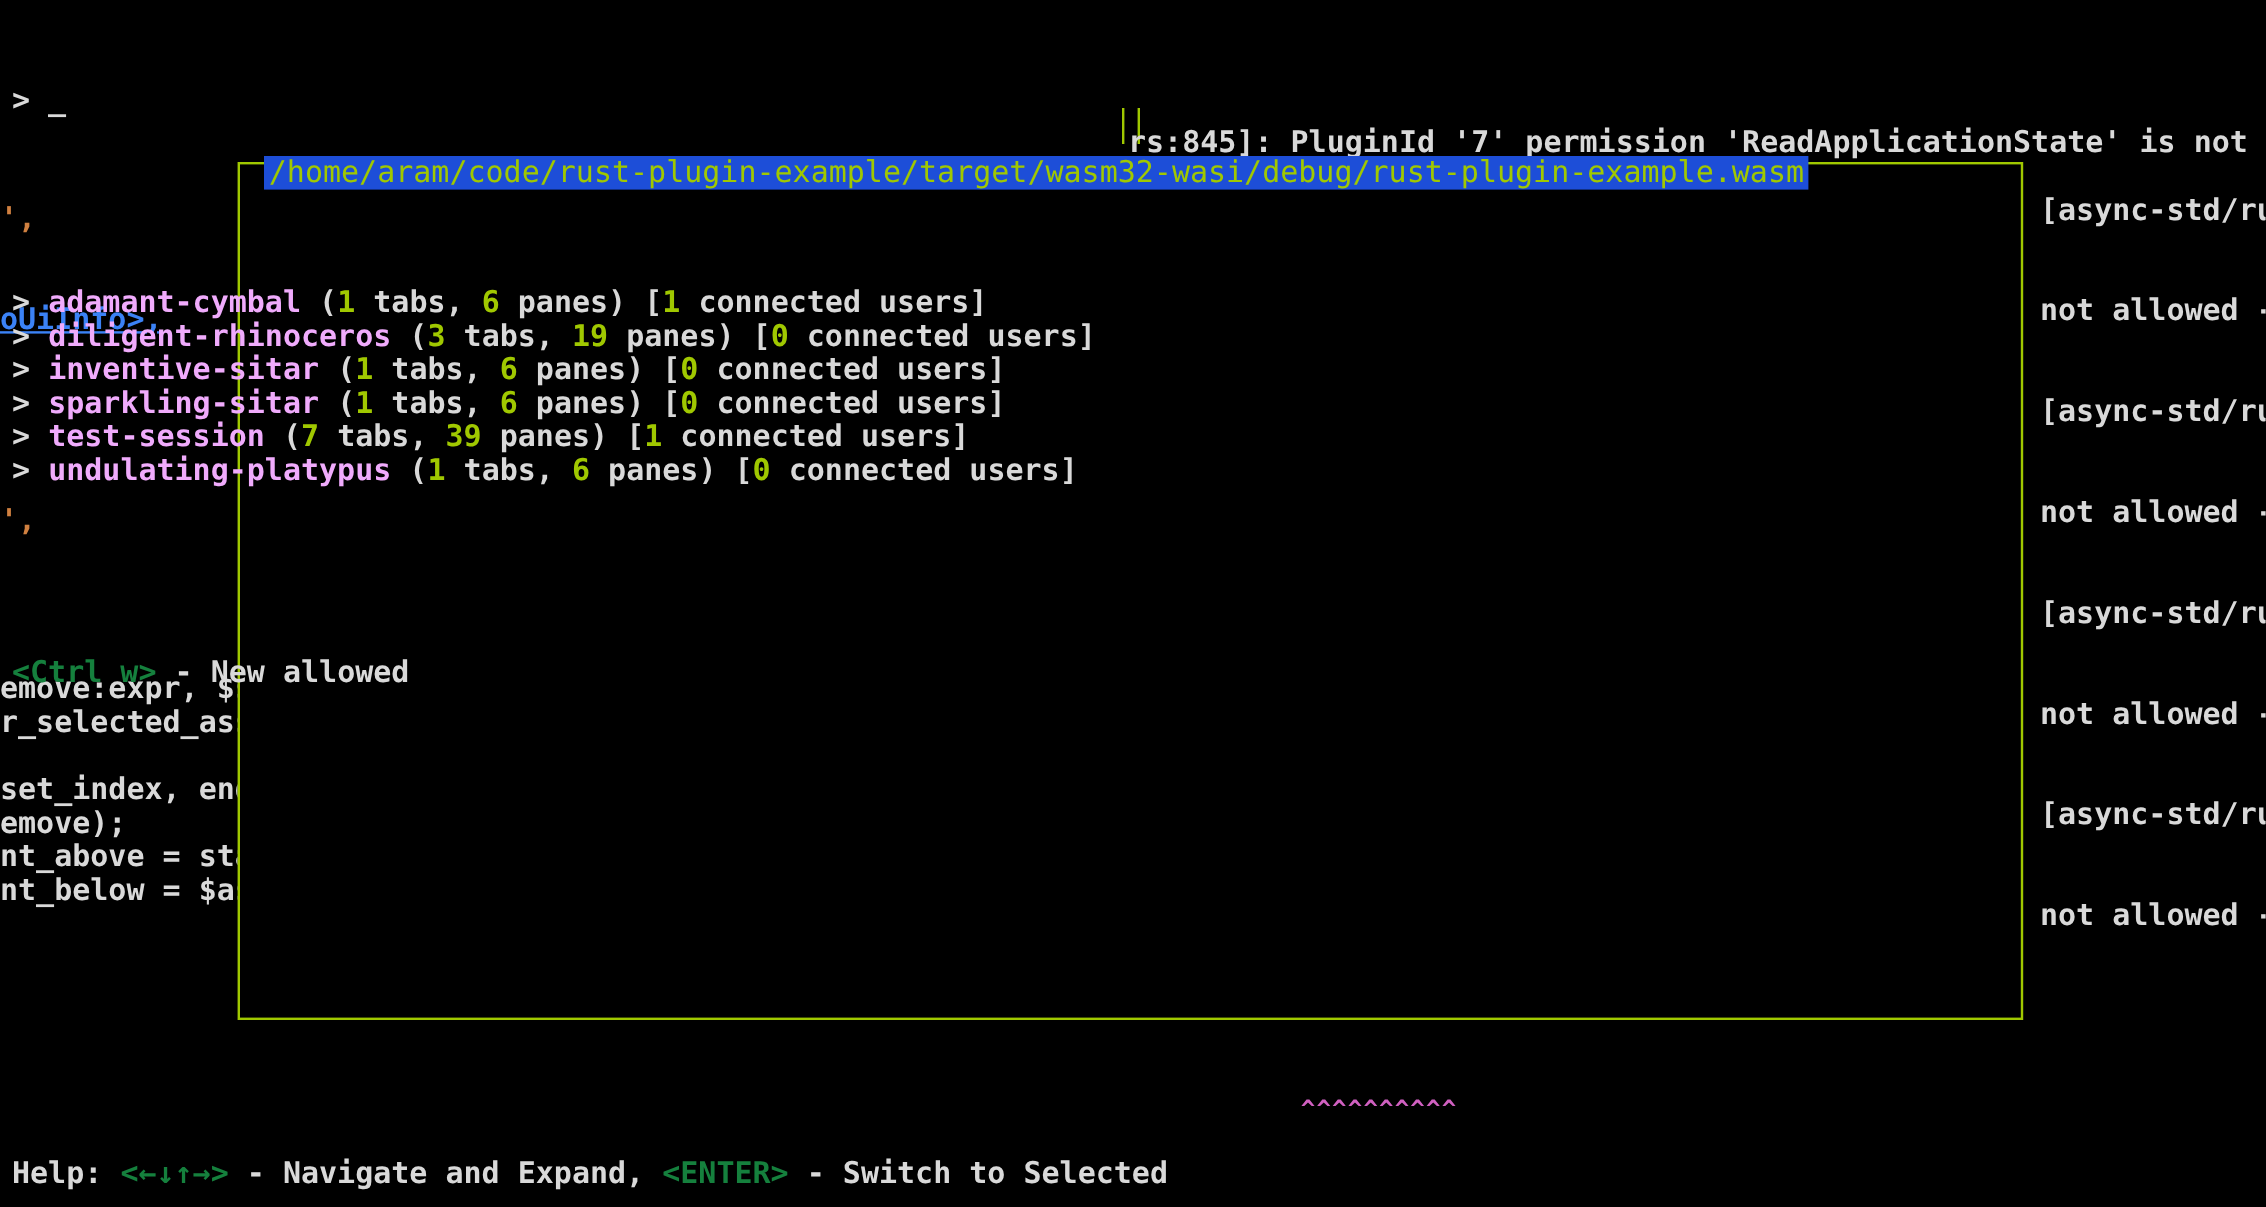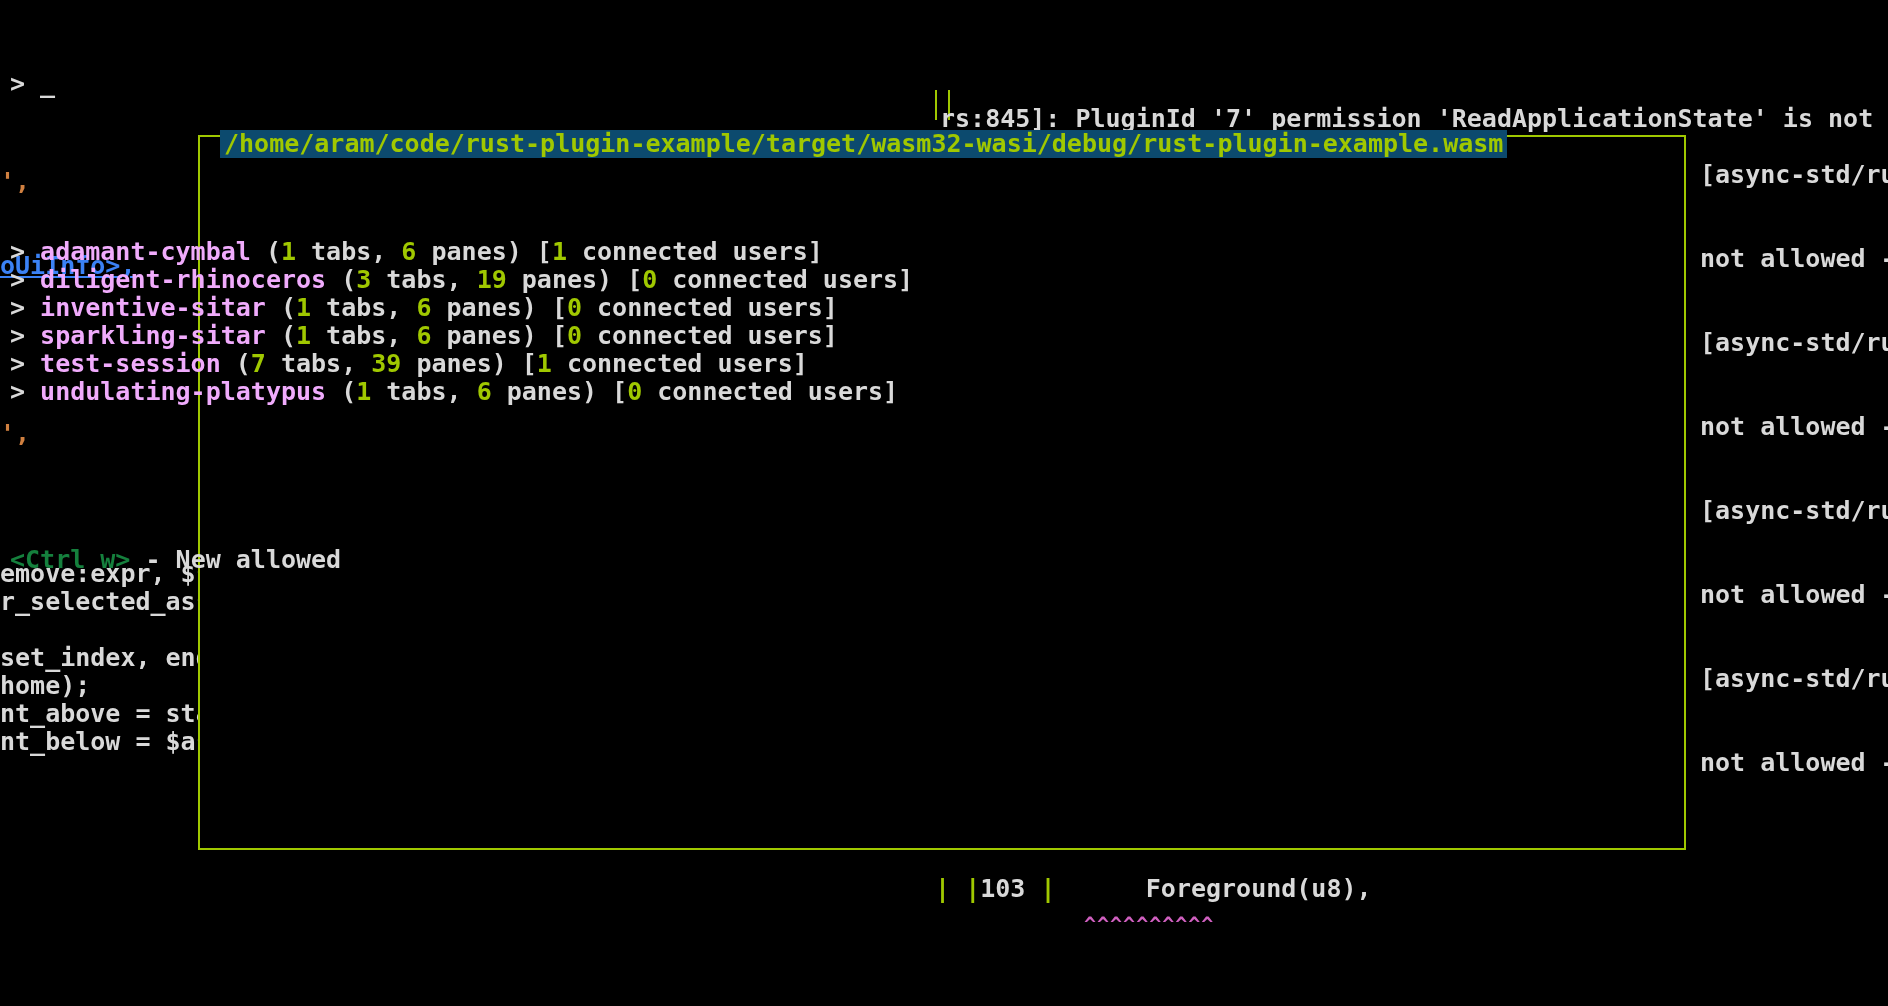--- a/index.html
+++ b/index.html
@@ -45,22 +45,22 @@
     width: 1488px;
     height: 715px;
     border: 2px solid #a0c800;
     background: #000;
   }
   .pane-title {
     position: absolute;
     left: 220px;
     top: 130px;
     color: #a0c800;
-    font-weight: 700;
-    background: #0c4a6e;
+    font-weight: 400;
+    background: #1d4ed8;
     padding: 0 4px;
   }
   .pane-body {
     position: absolute;
     top: 14px;
     left: 10px;
     right: 10px;
     white-space: pre;
   }
   .pane-bottom {
@@ -135,32 +135,32 @@
 <span></span>
 <span class="bg-orange">',</span>
 <span></span>
 <span></span>
 <span></span>
 <span></span>
 <span>emove:expr, $sel</span>
 <span>r_selected_asset</span>
 <span></span>
 <span>set_index, end_i</span>
-<span>home);</span>
+<span>emove);</span>
 <span>nt_above = star</span>
 <span>nt_below = $ass</span></div>
 
   <div class="pane"></div>
   <div class="pane-title">/home/aram/code/rust-plugin-example/target/wasm32-wasi/debug/rust-plugin-example.wasm</div>
 
   <div class="pane-body">
     <div class="prompt-arrow">&gt; _</div>
     <div>&nbsp;</div>
     <div id="sessions"><div class="sess-line"><span class="dim">&gt; </span><span class="sess-name">adamant-cymbal</span><span class="dim"> (</span><span class="num">1</span><span class="dim"> tabs, </span><span class="num">6</span><span class="dim"> panes) [</span><span class="num">1</span><span class="dim"> connected users]</span> <span class="current"><current session=""></current></span></div><div class="sess-line"><span class="dim">&gt; </span><span class="sess-name">diligent-rhinoceros</span><span class="dim"> (</span><span class="num">3</span><span class="dim"> tabs, </span><span class="num">19</span><span class="dim"> panes) [</span><span class="num">0</span><span class="dim"> connected users]</span></div><div class="sess-line"><span class="dim">&gt; </span><span class="sess-name">inventive-sitar</span><span class="dim"> (</span><span class="num">1</span><span class="dim"> tabs, </span><span class="num">6</span><span class="dim"> panes) [</span><span class="num">0</span><span class="dim"> connected users]</span></div><div class="sess-line"><span class="dim">&gt; </span><span class="sess-name">sparkling-sitar</span><span class="dim"> (</span><span class="num">1</span><span class="dim"> tabs, </span><span class="num">6</span><span class="dim"> panes) [</span><span class="num">0</span><span class="dim"> connected users]</span></div><div class="sess-line"><span class="dim">&gt; </span><span class="sess-name">test-session</span><span class="dim"> (</span><span class="num">7</span><span class="dim"> tabs, </span><span class="num">39</span><span class="dim"> panes) [</span><span class="num">1</span><span class="dim"> connected users]</span></div><div class="sess-line"><span class="dim">&gt; </span><span class="sess-name">undulating-platypus</span><span class="dim"> (</span><span class="num">1</span><span class="dim"> tabs, </span><span class="num">6</span><span class="dim"> panes) [</span><span class="num">0</span><span class="dim"> connected users]</span></div></div>
     <div>&nbsp;</div>
     <div><span class="magenta">&lt;Ctrl w&gt;</span> <span class="dim">- New allowed</span></div>
   </div>
 
+  <div class="pane-bottom"><span class="help-white">Help: </span><span class="magenta">&lt;←↓↑→&gt;</span><span class="help-white"> - Navigate and Expand, </span><span class="magenta">&lt;ENTER&gt;</span><span class="help-white"> - Switch to Selected</span></div>
 
-  <div class="status"><span class="bar">|</span> <span class="bar">|</span><span class="ln">103</span> <span class="bar">|</span>      <span class="fg">Foreground(u8),</span></div>
   <div class="wavy">^^^^^^^^^^</div>
 
 </div>
 
 </body></html>

